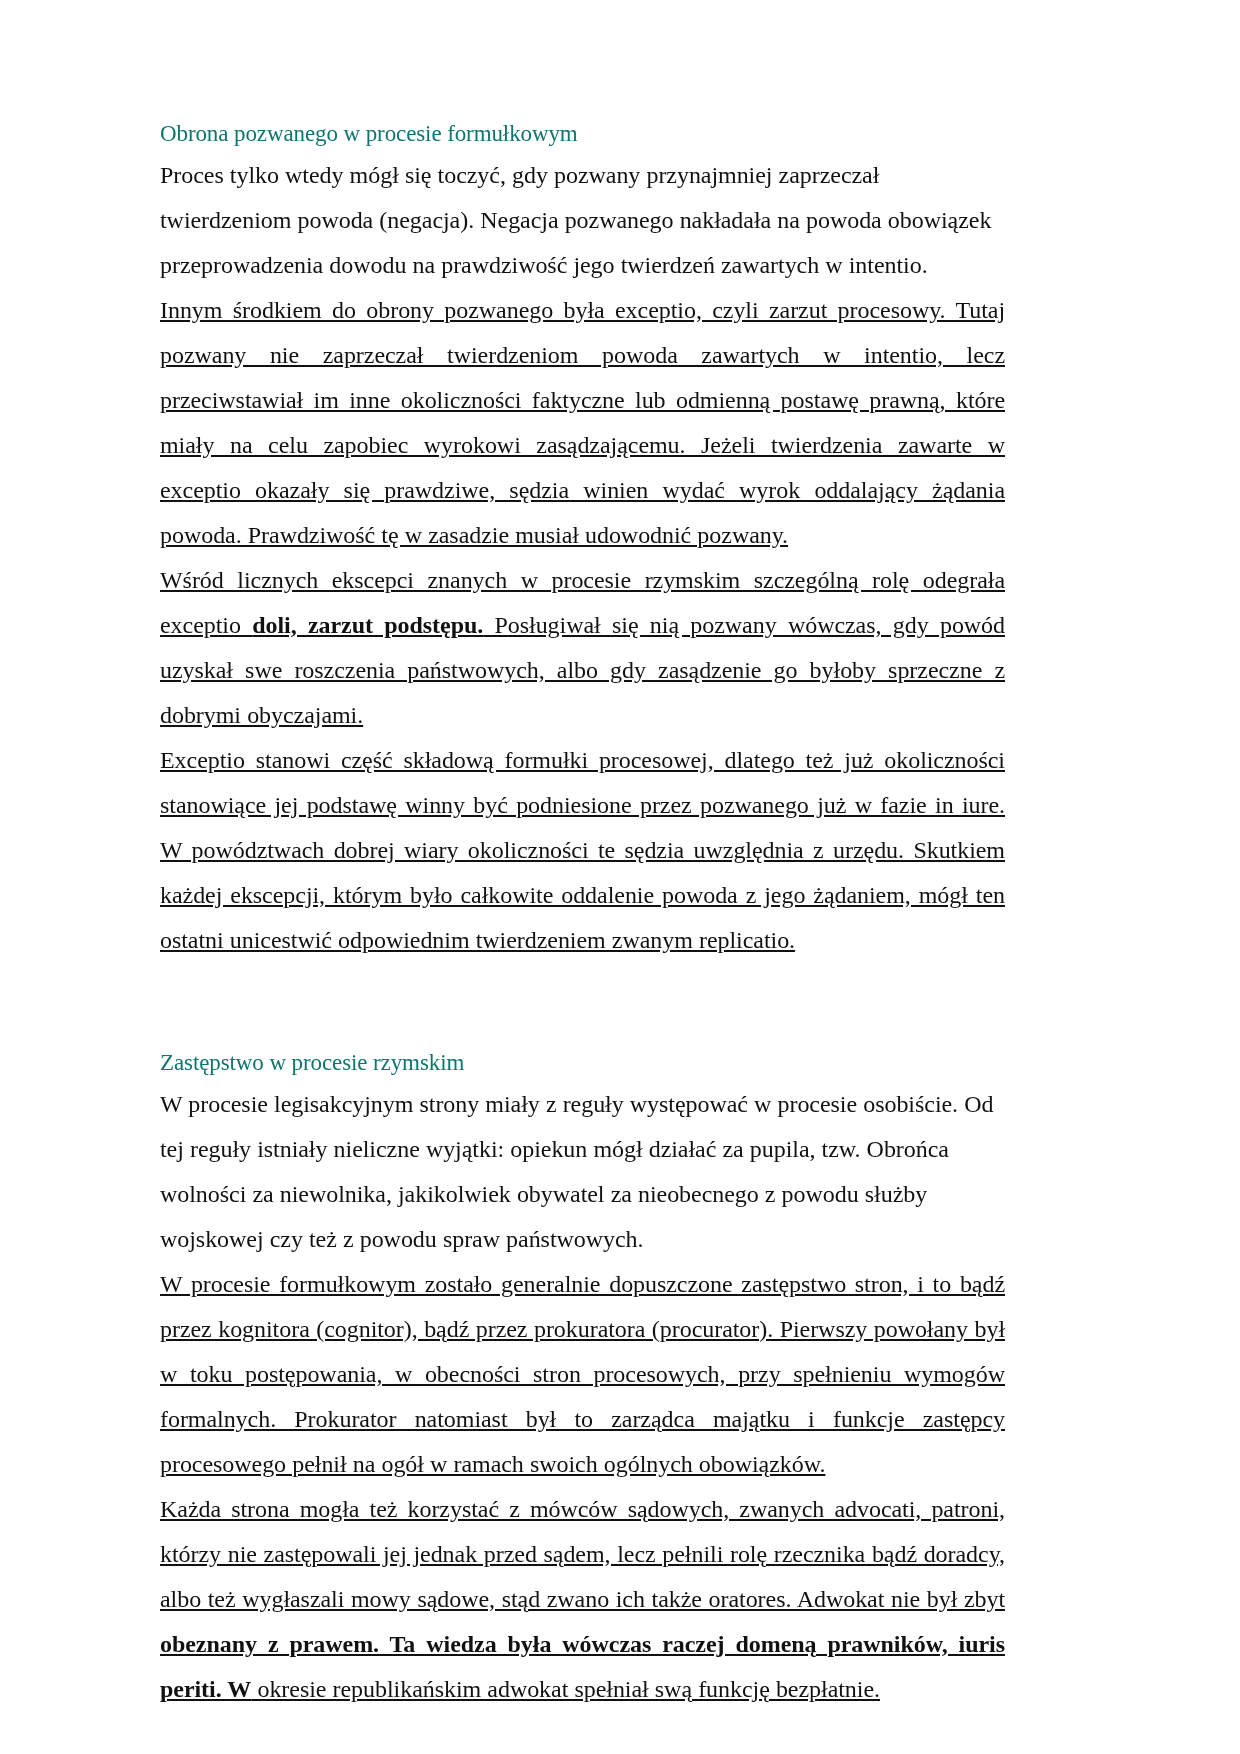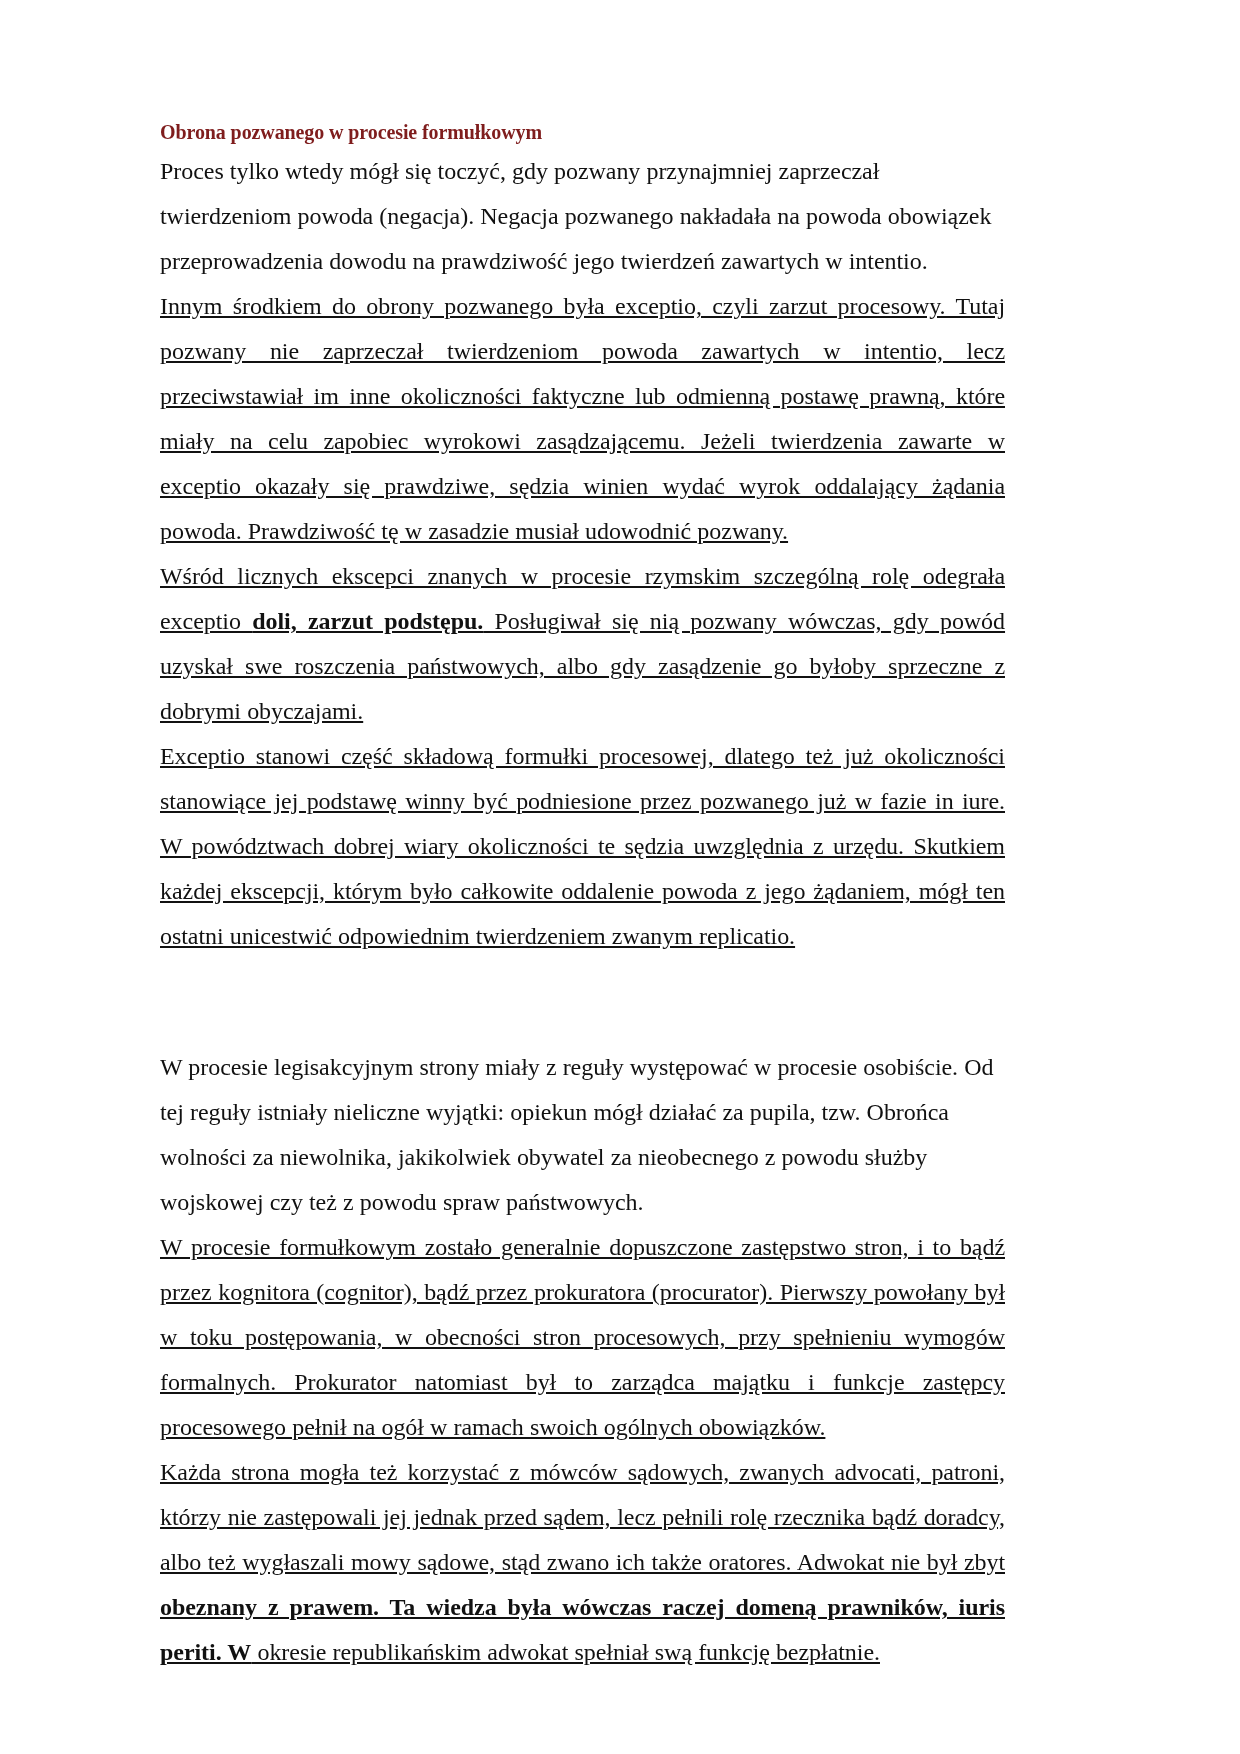--- a/index.html
+++ b/index.html
@@ -17,26 +17,26 @@
     font-family: "Liberation Serif", "DejaVu Serif", serif;
     color: #0d0d0d;
   }
   .content {
     position: absolute;
     left: 160px;
     top: 120px;
     width: 845px;
   }
   h2.heading {
-    font-size: 20px;
-    font-weight: bold;
+    font-size: 23px;
+    font-weight: normal;
     letter-spacing: -0.1px;
     margin: 0 0 4px 0;
     line-height: 1.25;
-    color: #7f1d1d;
+    color: #0f766e;
   }
   p.para {
     font-size: 24px;
     line-height: 45px;
     margin: 0;
     text-align: justify;
     text-justify: inter-word;
     color: #111111;
     letter-spacing: -0.05px;
     word-spacing: 0.2px;
@@ -59,17 +59,18 @@
 <body>
 
 <div class="page">
   <div class="content" id="body-root">
       <h2 class="heading">Obrona pozwanego w procesie formułkowym</h2>
       <p class="para loose"><span>Proces tylko wtedy mógł się toczyć, gdy pozwany przynajmniej zaprzeczał twierdzeniom powoda (negacja). Negacja pozwanego nakładała na powoda obowiązek przeprowadzenia dowodu na prawdziwość jego twierdzeń zawartych w intentio.</span></p>
       <p class="para"><span>Innym środkiem do obrony pozwanego była exceptio, czyli zarzut procesowy. Tutaj pozwany nie zaprzeczał twierdzeniom powoda zawartych w intentio, lecz przeciwstawiał im inne okoliczności faktyczne lub odmienną postawę prawną, które miały na celu zapobiec wyrokowi zasądzającemu. Jeżeli twierdzenia zawarte w exceptio okazały się prawdziwe, sędzia winien wydać wyrok oddalający żądania powoda. Prawdziwość tę w zasadzie musiał udowodnić pozwany.</span></p>
       <p class="para"><span>Wśród licznych ekscepci znanych w procesie rzymskim szczególną rolę odegrała exceptio </span><span class="b">doli, zarzut podstępu.</span><span> Posługiwał się nią pozwany wówczas, gdy powód uzyskał swe roszczenia państwowych, albo gdy zasądzenie go byłoby sprzeczne z dobrymi obyczajami.</span></p>
       <p class="para"><span>Exceptio stanowi część składową formułki procesowej, dlatego też już okoliczności stanowiące jej podstawę winny być podniesione przez pozwanego już w fazie in iure. W powództwach dobrej wiary okoliczności te sędzia uwzględnia z urzędu. Skutkiem każdej ekscepcji, którym było całkowite oddalenie powoda z jego żądaniem, mógł ten ostatni unicestwić odpowiednim twierdzeniem zwanym replicatio.</span></p>
       <div class="section-gap"></div>
+      <h2 class="heading">Zastępstwo w procesie rzymskim</h2>
       <p class="para loose"><span>W procesie legisakcyjnym strony miały z reguły występować w procesie osobiście. Od tej reguły istniały nieliczne wyjątki: opiekun mógł działać za pupila, tzw. Obrońca wolności za niewolnika, jakikolwiek obywatel za nieobecnego z powodu służby wojskowej czy też z powodu spraw państwowych.</span></p>
       <p class="para"><span>W procesie formułkowym zostało generalnie dopuszczone zastępstwo stron, i to bądź przez kognitora (cognitor), bądź przez prokuratora (procurator). Pierwszy powołany był w toku postępowania, w obecności stron procesowych, przy spełnieniu wymogów formalnych. Prokurator natomiast był to zarządca majątku i funkcje zastępcy procesowego pełnił na ogół w ramach swoich ogólnych obowiązków.</span></p>
       <p class="para"><span>Każda strona mogła też korzystać z mówców sądowych, zwanych advocati, patroni, którzy nie zastępowali jej jednak przed sądem, lecz pełnili rolę rzecznika bądź doradcy, albo też wygłaszali mowy sądowe, stąd zwano ich także oratores. Adwokat nie był zbyt </span><span class="b">obeznany z prawem. Ta wiedza była wówczas raczej domeną prawników, iuris periti. W</span><span> okresie republikańskim adwokat spełniał swą funkcję bezpłatnie.</span></p>
     </div>
 </div>
 
 </body></html>

